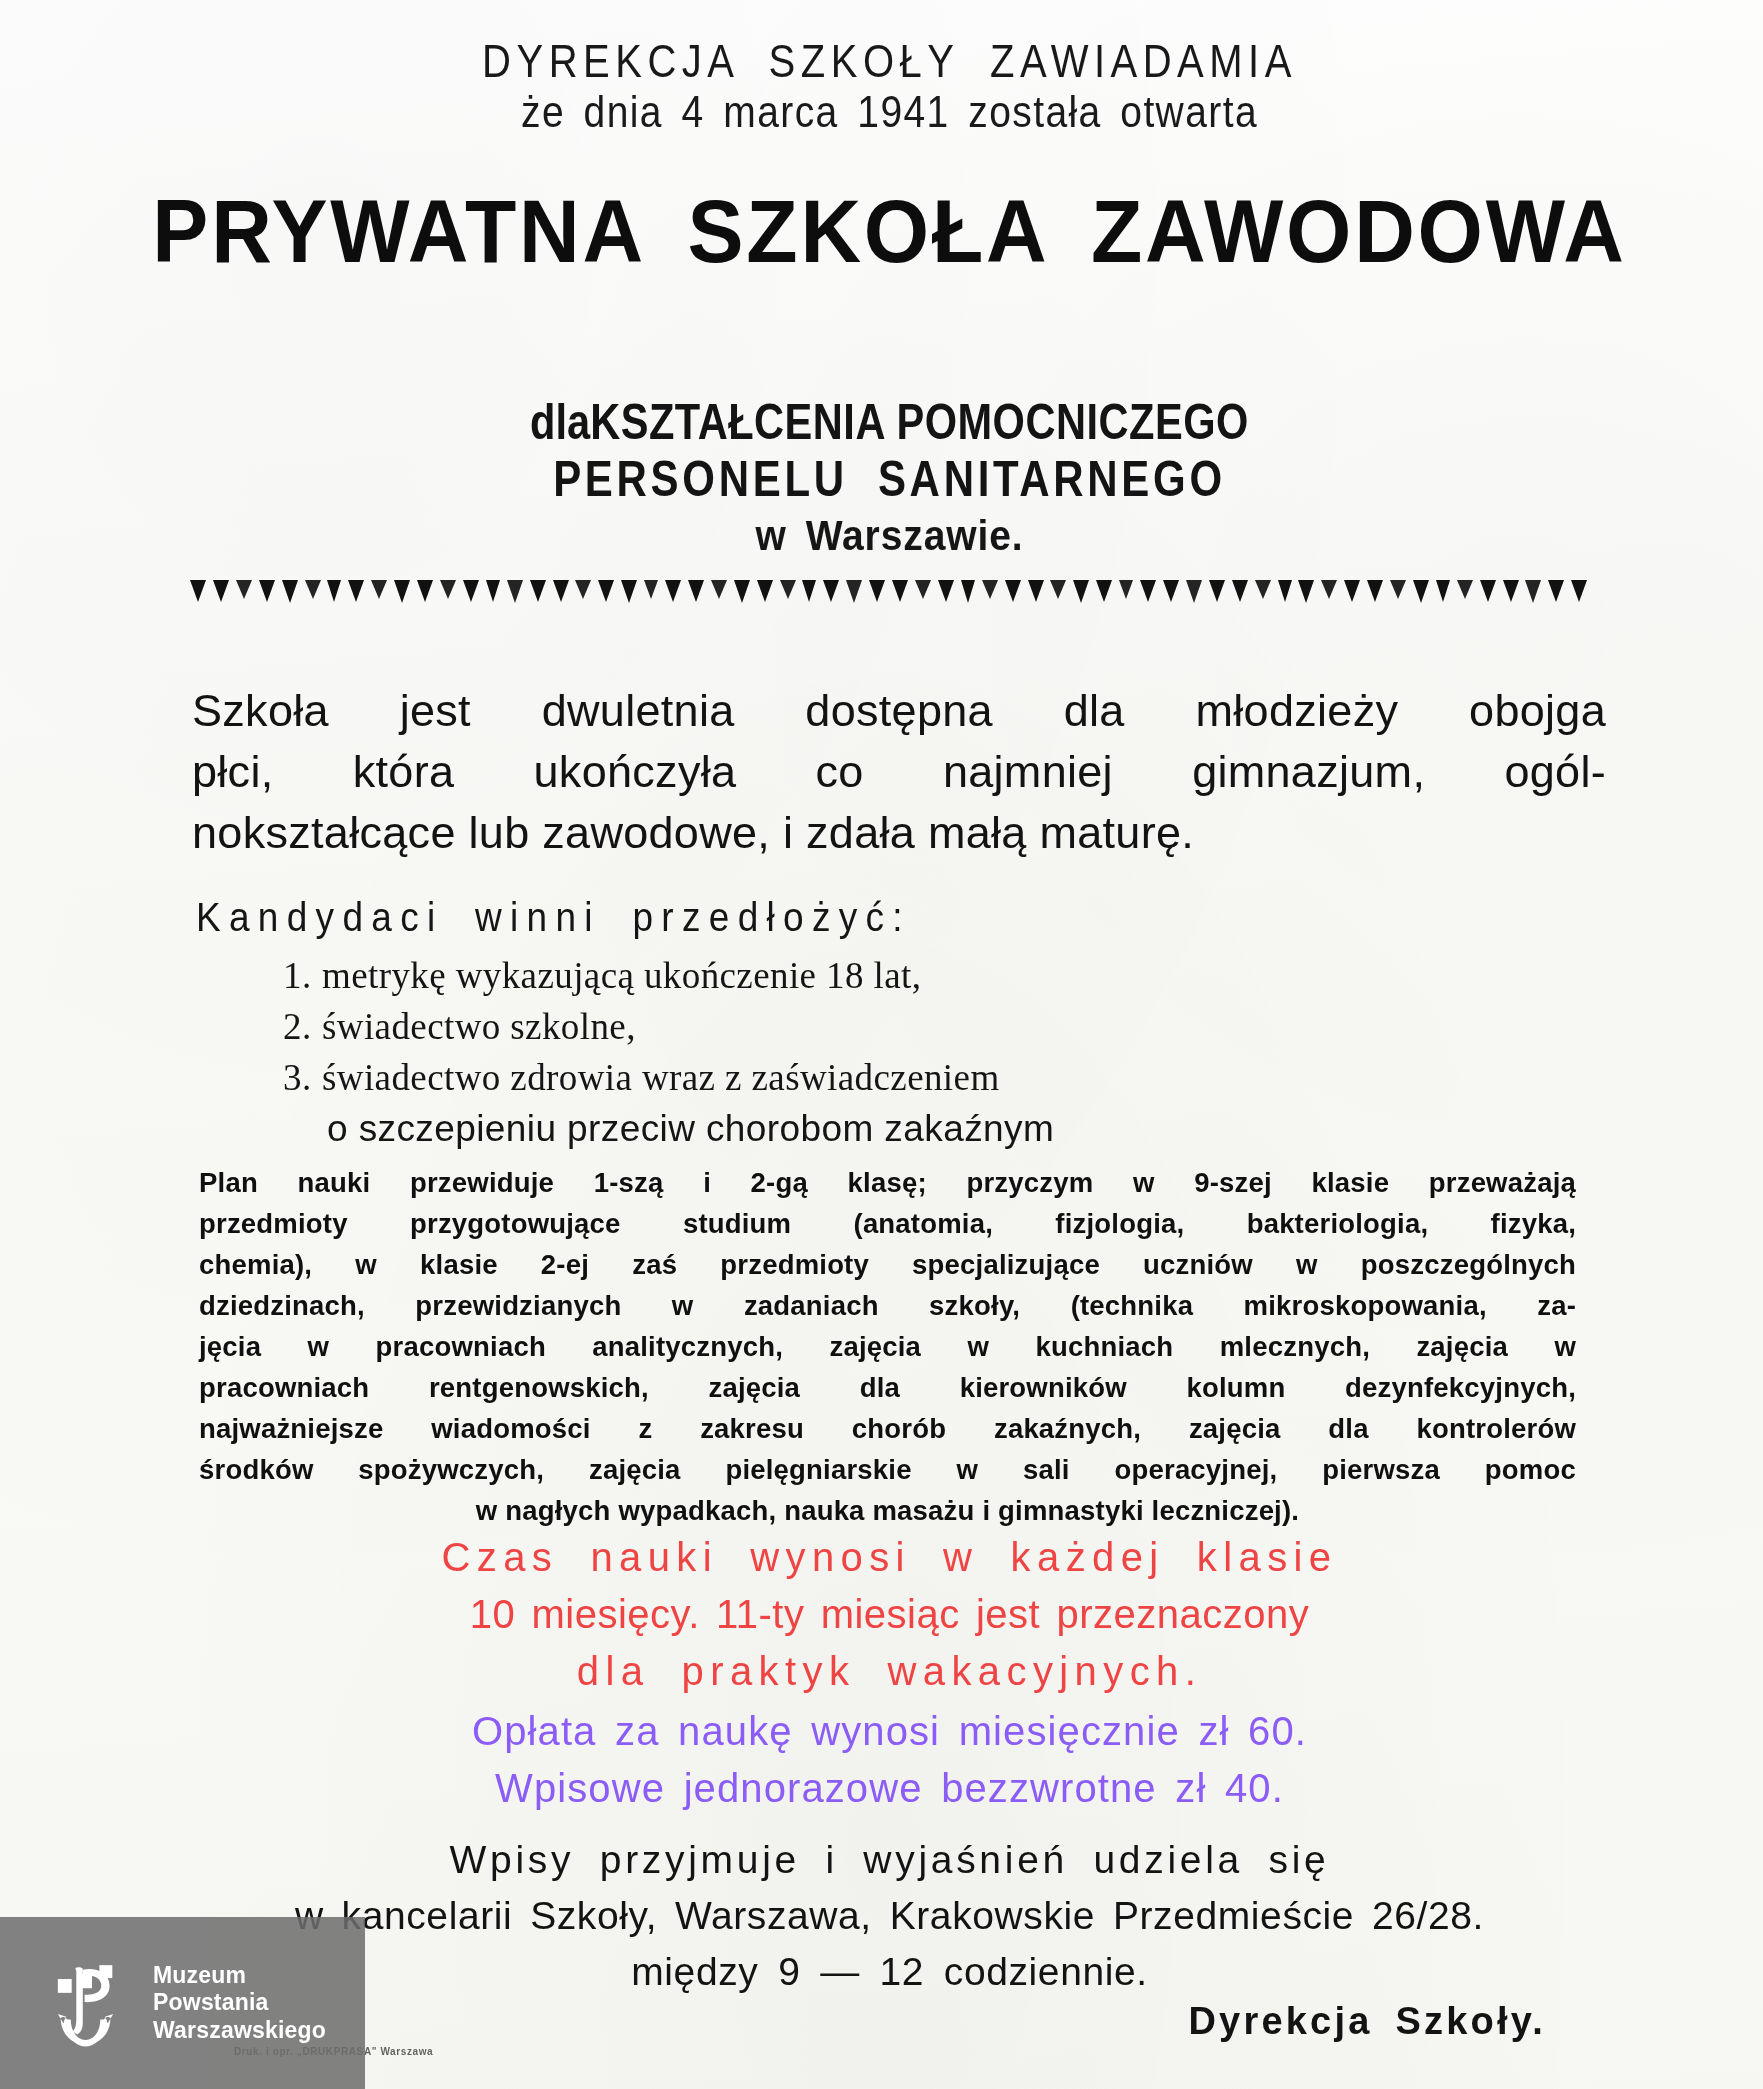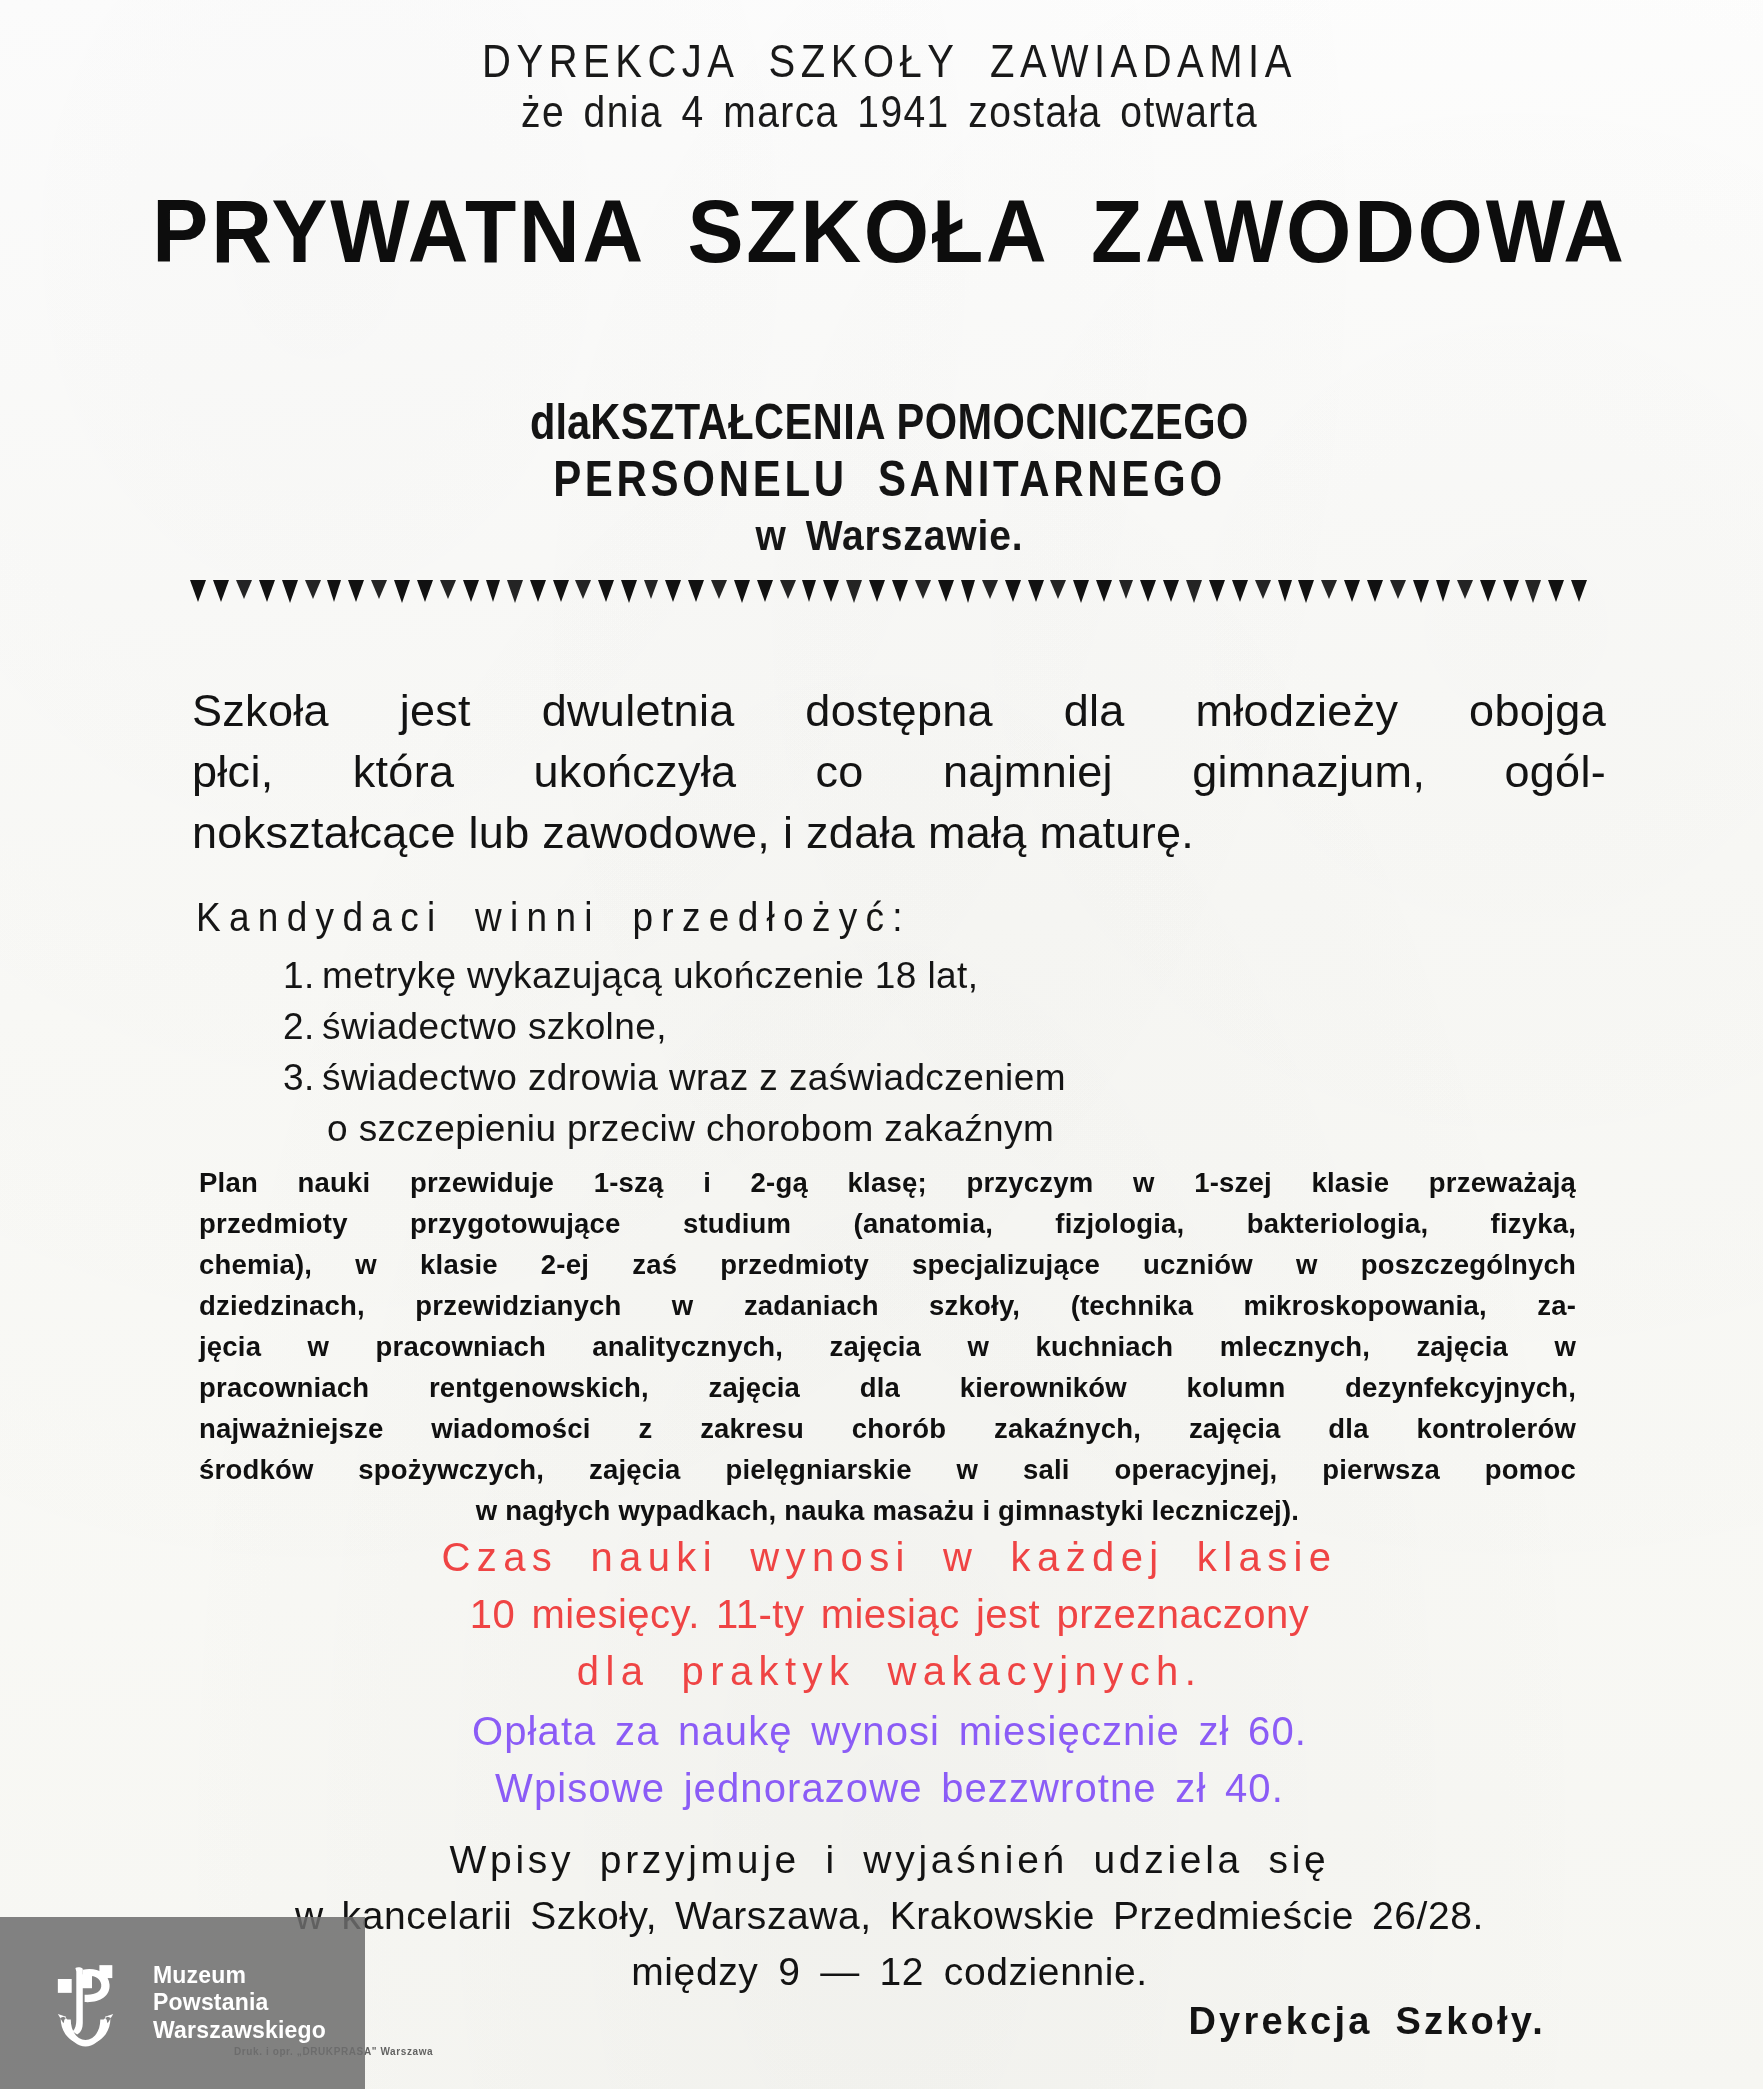--- a/index.html
+++ b/index.html
@@ -164,21 +164,21 @@
     transform-origin: top left;
   }
   #cand-list {
     left: 275px;
     top: 950px;
     width: 1102px;
     font-size: 37px;
     line-height: 51px;
     color: #151515;
   }
-  #cand-list .item { display: block; letter-spacing: 0.4px; }
+  #cand-list .item { display: block; letter-spacing: 0.4px; font-family: Liberation Serif, serif; }
   #cand-list .item .num { display: inline-block; min-width: 39px; font-weight: 500; }
   #cand-list .cont { display: block; padding-left: 44px; letter-spacing: 0.4px; }
 
   
   #plan {
     left: 191px;
     top: 1162px;
     width: 1377px;
     font-size: 27.5px;
     line-height: 41px;
@@ -384,21 +384,21 @@
       <span class="item">
         <span class="num">2.</span><span>świadectwo szkolne,</span>
       </span>
       <span class="item">
         <span class="num">3.</span><span>świadectwo zdrowia wraz z zaświadczeniem</span>
       </span>
       <span class="cont">o szczepieniu przeciw chorobom zakaźnym</span>
     </div>
 
     <div class="blk" id="plan">
-      <span class="ln">Plan nauki przewiduje 1-szą i 2-gą klasę; przyczym w 1-szej klasie przeważają</span>
+      <span class="ln">Plan nauki przewiduje 1-szą i 2-gą klasę; przyczym w 9-szej klasie przeważają</span>
       <span class="ln">przedmioty przygotowujące studium (anatomia, fizjologia, bakteriologia, fizyka,</span>
       <span class="ln">chemia), w klasie 2-ej zaś przedmioty specjalizujące uczniów w poszczególnych</span>
       <span class="ln">dziedzinach, przewidzianych w zadaniach szkoły, (technika mikroskopowania, za-</span>
       <span class="ln">jęcia w pracowniach analitycznych, zajęcia w kuchniach mlecznych, zajęcia w</span>
       <span class="ln">pracowniach rentgenowskich, zajęcia dla kierowników kolumn dezynfekcyjnych,</span>
       <span class="ln">najważniejsze wiadomości z zakresu chorób zakaźnych, zajęcia dla kontrolerów</span>
       <span class="ln">środków spożywczych, zajęcia pielęgniarskie w sali operacyjnej, pierwsza pomoc</span>
       <span class="ln last">w nagłych wypadkach, nauka masażu i gimnastyki leczniczej).</span>
     </div>
 

